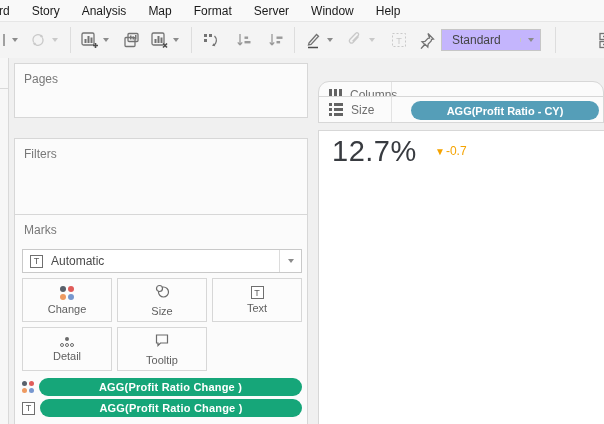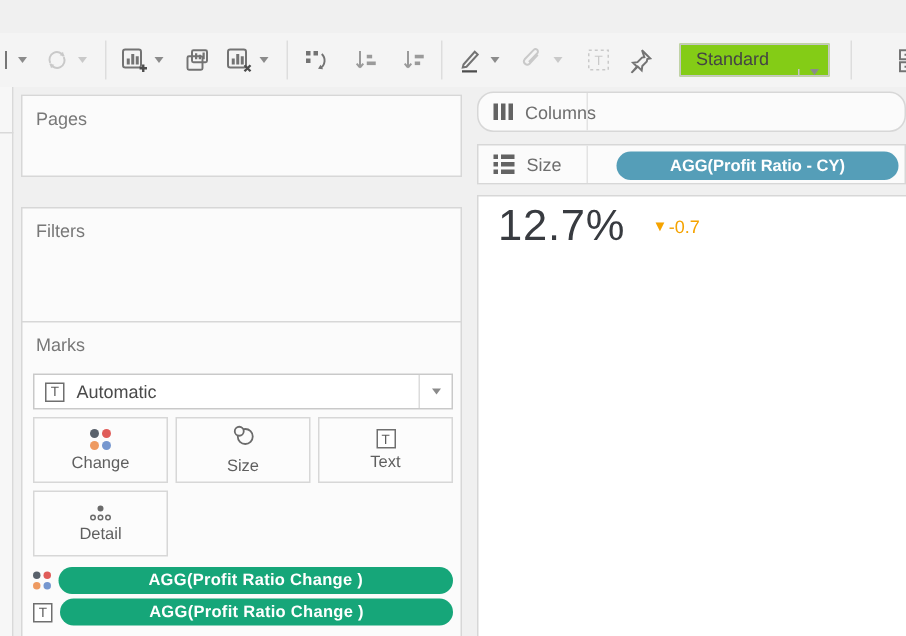--- a/index.html
+++ b/index.html
@@ -14,22 +14,22 @@
   .menu-item:first-child { padding-left:1px; margin-left:-2px; }
 
   
   .toolbar { position:absolute; left:0; top:22px; width:604px; height:36px; background:#f4f4f4;
              display:flex; align-items:center; }
   .tb-icon { display:flex; align-items:center; justify-content:center; width:20px; height:22px; }
   .tb-sep { width:1px; height:26px; background:#dddddd; margin:0 8px; flex:none; }
   .caret { width:0; height:0; border-left:3.5px solid transparent; border-right:3.5px solid transparent;
            border-top:4px solid #8b8b8b; margin:0 4px; }
   .caret.dim { border-top-color:#c9c9c9; }
-  .standard-select { display:flex; align-items:flex-end; height:22px; border:1px solid #c6c6c6;
-                     background:#84cc16; margin-left:16px; }
+  .standard-select { display:flex; align-items:center; height:22px; border:1px solid #c6c6c6;
+                     background:#c4b5fd; margin-left:4px; }
   .standard-select .txt { font-size:12px; color:#444; padding:2px 10px; width:78px; line-height:17px; }
   .standard-select .drop { width:20px; border-left:1px solid #c6c6c6; display:flex; align-items:center; justify-content:center; }
   .showme-partial { margin-left:auto; margin-right:-6px; flex:none; }
 
   
   .workspace { position:absolute; left:0; top:58px; width:560px; height:366px; background:#f0f0f0; }
   .data-strip { position:absolute; left:0; top:0; width:9px; height:366px; background:#f7f7f7;
                 border-right:1px solid #d9d9d9; }
   .data-strip .hline { position:absolute; left:0; top:30px; width:9px; height:1px; background:#d9d9d9; }
 
@@ -68,21 +68,21 @@
   .detail-ic .row i { width:4px; height:4px; border-radius:50%; border:1px solid #6b6b6b; display:block; }
 
   .pill-row { position:absolute; left:7px; width:280px; height:18px; display:flex; align-items:center; }
   .pill-row.r1 { top:163px; } .pill-row.r2 { top:184px; }
   .pill { flex:1; margin-left:5px; height:18px; border-radius:9px; color:#fff; font-size:11px;
           font-weight:bold; display:flex; align-items:center; justify-content:center; letter-spacing:.2px;text-align:center; }
 
   
   .shelf { position:absolute; left:318px; width:286px; height:27px; background:#fbfbfb;
            border:1px solid #d7d7d7; display:flex; align-items:center; }
-  .shelf-cols { top:3px;border-radius:11px; } .shelf-rows { top:38px; }
+  .shelf-cols { top:23px;border-radius:11px; } .shelf-rows { top:38px; }
   .shelf .s-label { font-size:12px; color:#6e6e6e; margin-left:8px; }
   .shelf .s-sep { position:absolute; left:72px; top:0; width:1px; height:25px; background:#e3e3e3; }
   .cols-ic { display:flex; gap:2px; margin-left:10px; }
   .cols-ic i { width:3px; height:11px; background:#636363; display:block; }
   .rows-ic { display:flex; flex-direction:column; gap:2px; margin-left:10px; }
   .rows-ic .ln { display:flex; align-items:center; gap:2px; }
   .rows-ic .ln b { width:3px; height:3px; background:#636363; display:block; }
   .rows-ic .ln s { width:9px; height:3px; background:#636363; display:block; text-decoration:none; }
   .shelf-pill { position:absolute; left:92px; top:4px; width:188px; height:19px; border-radius:10px;
                 color:#fff; font-size:11px; font-weight:bold; display:flex; align-items:center;
@@ -98,20 +98,30 @@
 
   svg .st { stroke:#737373; fill:none; stroke-width:1.3; }
   svg .st-dim { stroke:#c9c9c9; fill:none; stroke-width:1.3; }
   svg .fl { fill:#737373; } svg .fl-dim { fill:#c9c9c9; }
 </style>
 </head>
 <body>
 
 <div class="app">
 
+  <div class="menubar">
+    <span class="menu-item">rd</span>
+    <span class="menu-item">Story</span>
+    <span class="menu-item">Analysis</span>
+    <span class="menu-item">Map</span>
+    <span class="menu-item">Format</span>
+    <span class="menu-item">Server</span>
+    <span class="menu-item">Window</span>
+    <span class="menu-item">Help</span>
+  </div>
 
   <div class="toolbar">
     <span class="tb-icon" style="width:8px">
       <svg width="8" height="18">
           <path d="M4 3v12" class="st"></path>
         </svg>
     </span>
     <span class="caret"></span>
     <span class="tb-icon" style="margin-left:6px">
       <svg width="18" height="18">
@@ -273,20 +283,28 @@
         <div class="mbtn">
           <span class="detail-ic">
             <span class="top"></span>
             <span class="row">
                 <i></i>
                 <i></i>
                 <i></i>
               </span>
           </span>
           <span class="lbl">Detail</span>
+        </div>
+        <div class="mbtn">
+          <span>
+            <svg width="16" height="14">
+              <path d="M2.5 2h11v8h-7l-2.5 2.5V10h-1.5z" fill="none" stroke="#6b6b6b" stroke-width="1.2"></path>
+            </svg>
+          </span>
+          <span class="lbl">Tooltip</span>
         </div>
       </div>
 
       <div class="pill-row r1">
         <span class="dots4 small">
             <i class="d1"></i>
             <i class="d2"></i>
             <i class="d3"></i>
             <i class="d4"></i>
           </span>

